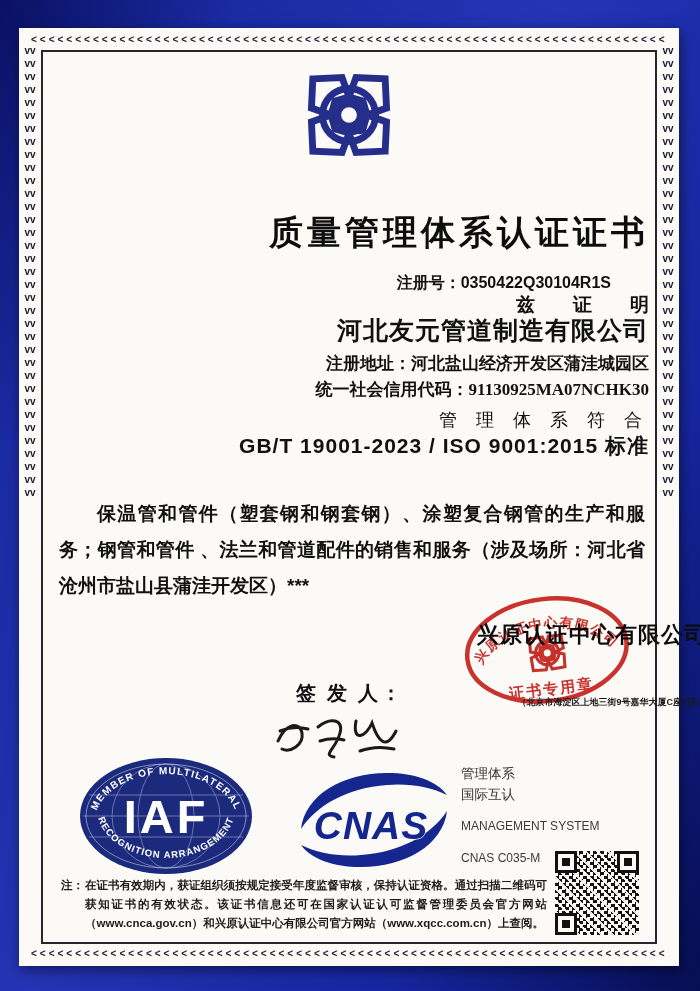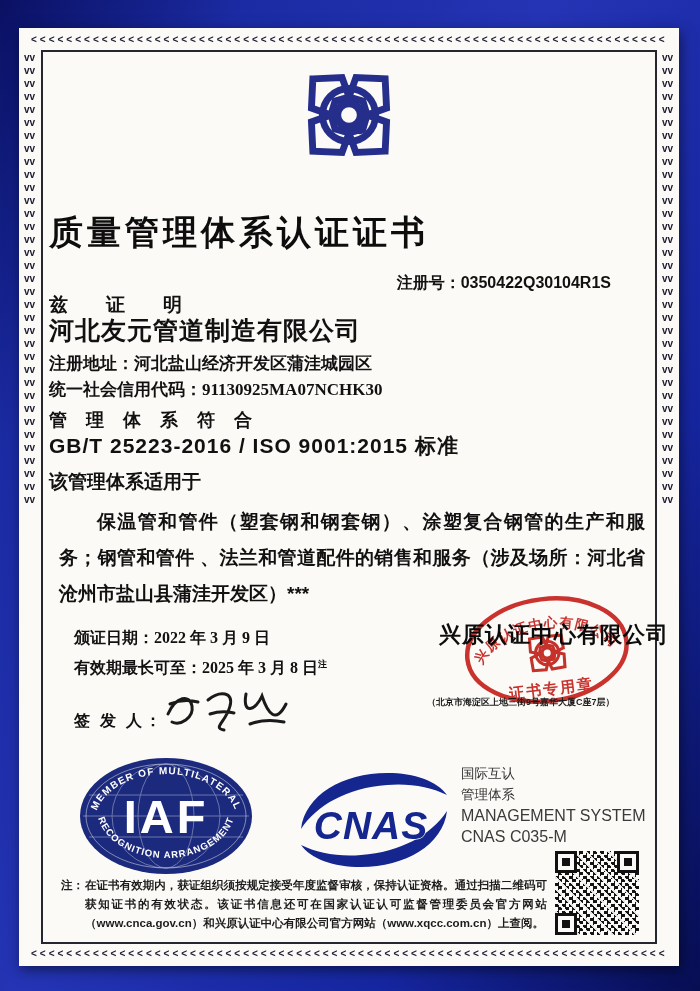--- a/index.html
+++ b/index.html
@@ -7,54 +7,54 @@
   .frame{position:relative;width:700px;height:991px;
     background:linear-gradient(118deg,#0a1163 0%,#1b2ba3 20%,#2434b4 45%,#1626a0 74%,#070e52 100%);}
   .panel{position:absolute;left:19px;top:28px;right:21px;bottom:25px;
     background:#fbfaf7;box-shadow:2px 4px 12px rgba(0,0,0,.5);}
   
   .chev{position:absolute;color:#1b1b2e;font-weight:bold;font-size:10px;
     letter-spacing:3px;overflow:hidden;white-space:nowrap;}
   .chev-top{top:5px;left:12px;right:12px;height:13px;line-height:13px;text-align:center;}
   .chev-bottom{bottom:6px;left:12px;right:12px;height:13px;line-height:13px;text-align:center;}
   .chev-side{top:16px;bottom:16px;width:12px;white-space:normal;word-break:break-all;
-    line-height:13px;font-size:10px;letter-spacing:0;text-align:left;margin-top:7px;}
+    line-height:13px;font-size:10px;letter-spacing:0;text-align:center;}
   .chev-left{left:5px;}
   .chev-right{right:5px;}
   .inner-line{position:absolute;inset:22px;border:2px solid #26262e;pointer-events:none;}
   
-  .blk{position:absolute;left:30px;right:30px;text-align:left;color:#111;}
+  .blk{position:absolute;left:30px;right:30px;text-align:right;color:#111;}
   .emblem-wrap{top:28px;height:122px;display:flex;justify-content:center;}
   .cert-title{top:182px;font-size:34px;font-weight:bold;letter-spacing:4px;color:#0d0d0d;}
   .reg-line{top:228px;text-align:right;padding-right:38px;font-size:16px;font-weight:bold;margin-top:17px;}
   .certify{top:264px;font-size:19px;font-weight:bold;font-family:"Liberation Serif","DejaVu Serif",serif;}
   .company{top:286px;font-size:25px;font-weight:bold;letter-spacing:1px;}
   .addr{top:324px;font-size:17px;font-weight:bold;}
   .code{top:350px;font-size:17px;font-weight:bold;font-family:Liberation Serif, serif;}
-  .conform{top:380px;font-size:18px;font-weight:bold;letter-spacing:7px;}
+  .conform{top:380px;font-size:18px;font-weight:normal;letter-spacing:7px;}
   .standard{top:404px;font-size:21px;font-weight:bold;letter-spacing:1px;}
   .scope-head{top:441px;font-size:19px;font-family:"Liberation Serif","DejaVu Serif",serif;font-weight:bold;}
   .scope{top:468px;left:40px;right:34px;text-align:justify;font-size:19px;font-weight:bold;
-    line-height:36px;text-indent:2em;margin-top:8px;}
+    line-height:36px;text-indent:2em;}
   .dates{top:596px;left:55px;right:auto;width:330px;text-align:left;font-size:16px;font-weight:bold;
     font-family:"Liberation Serif","DejaVu Serif",serif;line-height:27px;}
   .dates sup{font-size:9px;}
-  .signer{top:652px;left:55px;right:auto;width:330px;text-align:left;font-size:16px;font-weight:bold;
-    font-family:"Liberation Serif","DejaVu Serif",serif;letter-spacing:3px;display:flex;align-items:flex-end;gap:0;}
+  .signer{top:652px;left:55px;right:auto;width:330px;text-align:left;font-size:20px;font-weight:bold;
+    font-family:"Liberation Serif","DejaVu Serif",serif;letter-spacing:3px;display:flex;align-items:flex-end;gap:0;flex-direction:column;}
   .issuer-name{top:592px;left:420px;right:auto;width:268px;font-size:22px;font-weight:bold;
     font-family:"Liberation Serif","DejaVu Serif",serif;letter-spacing:1px;color:#0d0d0d;}
   .stamp{position:absolute;left:442px;top:566px;width:172px;height:114px;
     transform:rotate(-7deg);mix-blend-mode:multiply;opacity:.93;}
   .issuer-addr{top:668px;left:408px;right:auto;width:278px;font-size:9px;font-weight:bold;
     color:#1a1a1a;letter-spacing:0;}
   .iaf{position:absolute;left:58px;top:727px;}
   .cnas{position:absolute;left:272px;top:739px;}
   .cnas-text{position:absolute;left:442px;top:735px;text-align:left;width:190px;
     font-size:13.5px;color:#333;line-height:21px;font-family:"Liberation Serif","DejaVu Serif",serif;}
-  .cnas-text .en{font-family:"Liberation Sans","DejaVu Sans",sans-serif;font-size:16px;color:#3a3a3a;}
+  .cnas-text .en{font-family:"Liberation Sans","DejaVu Sans",sans-serif;font-size:12px;color:#3a3a3a;margin-top:11px;}
   
   .qr{position:absolute;left:536px;top:823px;width:84px;height:84px;background:
     repeating-linear-gradient(45deg,rgba(251,250,247,.9) 0 2px,rgba(0,0,0,0) 2px 8px),
     repeating-conic-gradient(#141414 0% 25%,#fbfaf7 0% 50%);
     background-size:100% 100%,7px 7px;}
   .finder{position:absolute;width:16px;height:16px;border:3px solid #111;background:#fbfaf7;}
   .finder::after{content:"";position:absolute;left:4px;top:4px;width:8px;height:8px;background:#111;}
   .f-tl{left:0;top:0;} .f-tr{right:0;top:0;} .f-bl{left:0;bottom:0;}
   
   .footnote{top:848px;left:42px;right:auto;width:486px;display:flex;text-align:justify;
@@ -108,32 +108,23 @@
 
     <div class="blk addr">
       <span>注册地址：</span><span>河北盐山经济开发区蒲洼城园区</span>
     </div>
 
     <div class="blk code">
       <span>统一社会信用代码：</span><span>91130925MA07NCHK30</span>
     </div>
 
     <div class="blk conform">管 理 体 系 符 合</div>
-    <div class="blk standard">GB/T 25223-2016 / ISO 9001:2015 标准</div>
-    <div class="blk scope-head">该管理体系适用于</div>
+    <div class="blk standard">GB/T 19001-2023 / ISO 9001:2015 标准</div>
     <div class="blk scope">保温管和管件（塑套钢和钢套钢）、涂塑复合钢管的生产和服务；钢管和管件 、法兰和管道配件的销售和服务（涉及场所：河北省沧州市盐山县蒲洼开发区）***</div>
 
-    <div class="blk dates">
-      <div>
-        <span>颁证日期：</span><span>2022 年 3 月 9 日</span>
-      </div>
-      <div>
-        <span>有效期最长可至：</span><span>2025 年 3 月 8 日</span><sup>注</sup>
-      </div>
-    </div>
 
     <div class="blk signer">
       <span>签 发 人：</span>
       <svg width="130" height="52" viewBox="0 0 130 52">
         <g fill="none" stroke="#1a1a1a" stroke-width="3" stroke-linecap="round">
           <path d="M 4,34 C 12,16 26,14 28,26 C 30,38 16,46 8,42 M 6,24 Q 20,18 34,22"></path>
           <path d="M 44,20 C 56,10 70,12 66,26 C 62,42 48,48 60,50 M 46,34 Q 58,30 70,33"></path>
           <path d="M 82,14 C 78,36 92,30 98,16 C 104,34 112,44 122,24 M 86,44 Q 102,38 120,42"></path>
         </g>
       </svg>
@@ -178,22 +169,22 @@
       </text>
     </svg>
 
     <svg class="cnas" width="166" height="108" viewBox="0 0 166 108">
       <path d="M 10,62 C 14,28 52,6 96,6 C 124,6 146,14 156,28 C 140,20 118,16 96,18 C 56,21 26,38 10,62 Z" fill="#15268e"></path>
       <path d="M 156,44 C 152,78 114,100 70,100 C 42,100 20,92 10,78 C 26,86 48,90 70,88 C 110,85 140,68 156,44 Z" fill="#15268e"></path>
       <text x="80" y="72" text-anchor="middle" font-size="39" font-weight="bold" font-style="italic" fill="#15268e" stroke="#fbfaf7" stroke-width="1.2" paint-order="stroke" letter-spacing="1">CNAS</text>
     </svg>
 
     <div class="blk cnas-text">
+      <div>管理体系</div>
       <div>国际互认</div>
-      <div>管理体系</div>
       <div class="en">MANAGEMENT SYSTEM</div>
       <div class="en">CNAS C035-M</div>
     </div>
 
     <div class="qr">
       <div class="finder f-tl"></div>
       <div class="finder f-tr"></div>
       <div class="finder f-bl"></div>
     </div>
 

